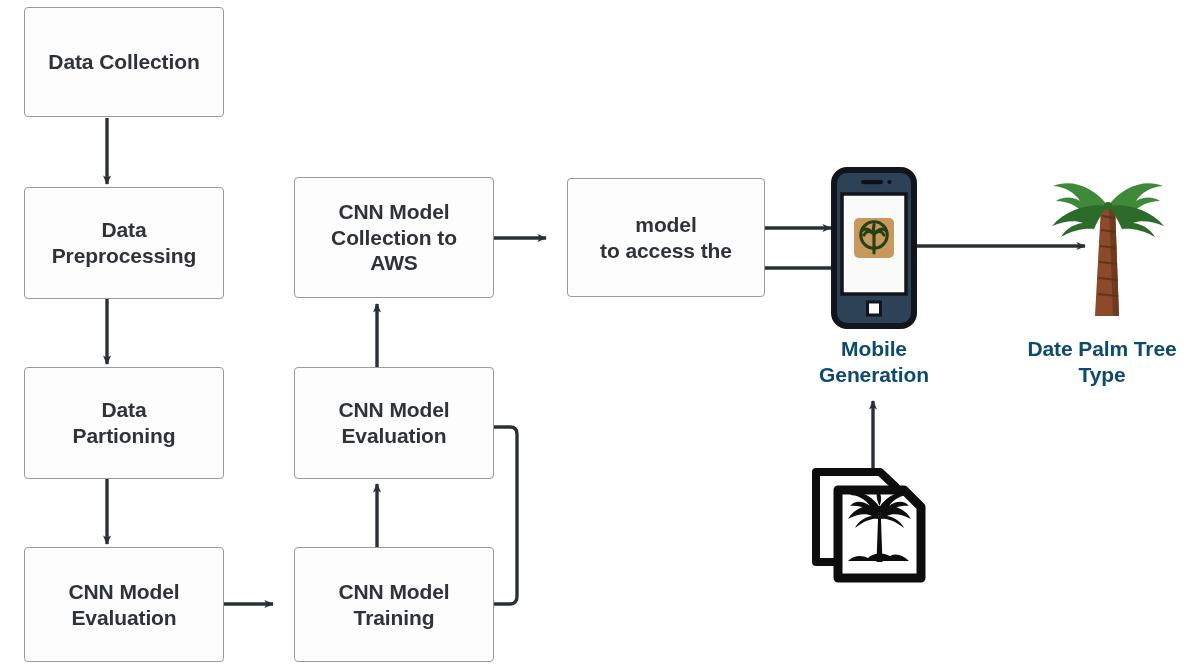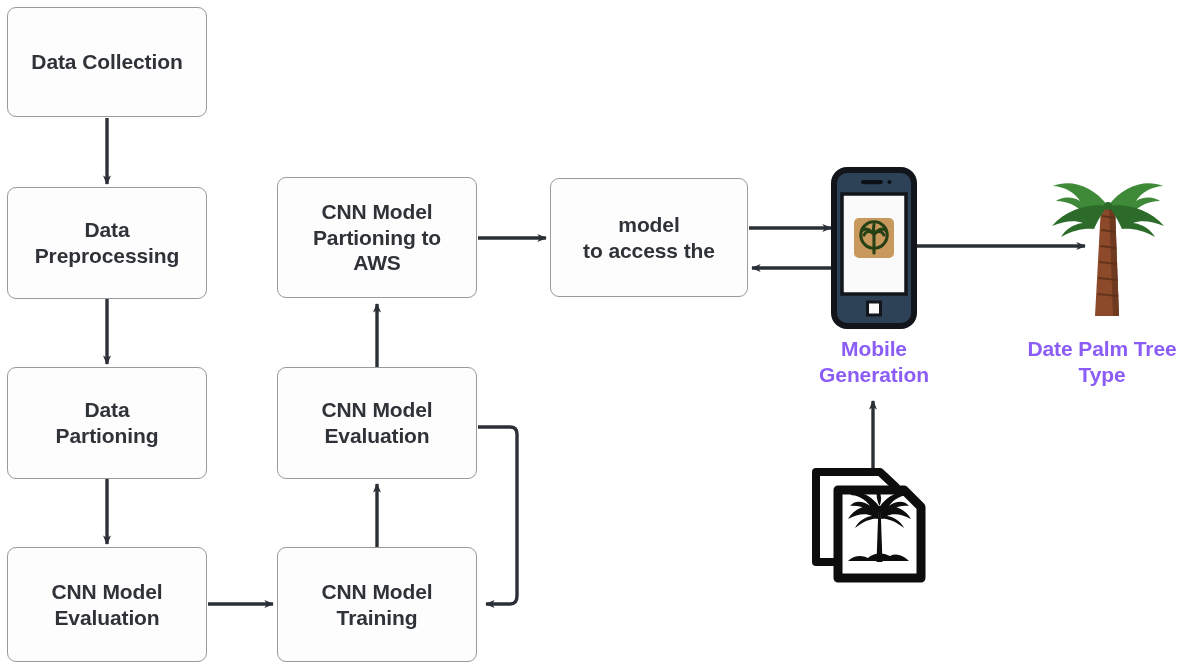--- a/index.html
+++ b/index.html
@@ -9,38 +9,39 @@
     font-family:"Liberation Sans", sans-serif;
     overflow:hidden;
   }
   #stage{position:relative;width:1200px;height:664px;}
 
   .node{
     position:absolute;
     box-sizing:border-box;
     background:#fdfdfd;
     border:1.6px solid #9a9a9a;
-    border-radius:9px;
+    border-radius:4px;
     display:flex;
     align-items:center;
     justify-content:center;
     text-align:center;
     color:#2f3337;
     font-weight:bold;
     font-size:21px;
     line-height:1.22;
     padding:4px 6px;
     letter-spacing:-0.1px;
+    margin-left:17px;
   }
   .node span{display:block;}
 
   .caption{
     position:absolute;
     text-align:center;
-    color:#8b5cf6;
+    color:#0c4a6e;
     font-weight:bold;
     font-size:21px;
     line-height:1.22;
     letter-spacing:-0.1px;
   }
 
   svg.wires{position:absolute;left:0;top:0;width:1200px;height:664px;overflow:visible;}
 
   .art{position:absolute;}
 </style>
@@ -102,21 +103,21 @@
   <div class="node" style="left:7px;top:547px;width:200px;height:115px;">
     <div>
       <span>CNN Model</span>
       <span>Evaluation</span>
     </div>
   </div>
 
   <div class="node" style="left:277px;top:177px;width:200px;height:121px;">
     <div>
       <span>CNN Model</span>
-      <span>Partioning to</span>
+      <span>Collection to</span>
       <span>AWS</span>
     </div>
   </div>
 
   <div class="node" style="left:277px;top:367px;width:200px;height:112px;">
     <div>
       <span>CNN Model</span>
       <span>Evaluation</span>
     </div>
   </div>

